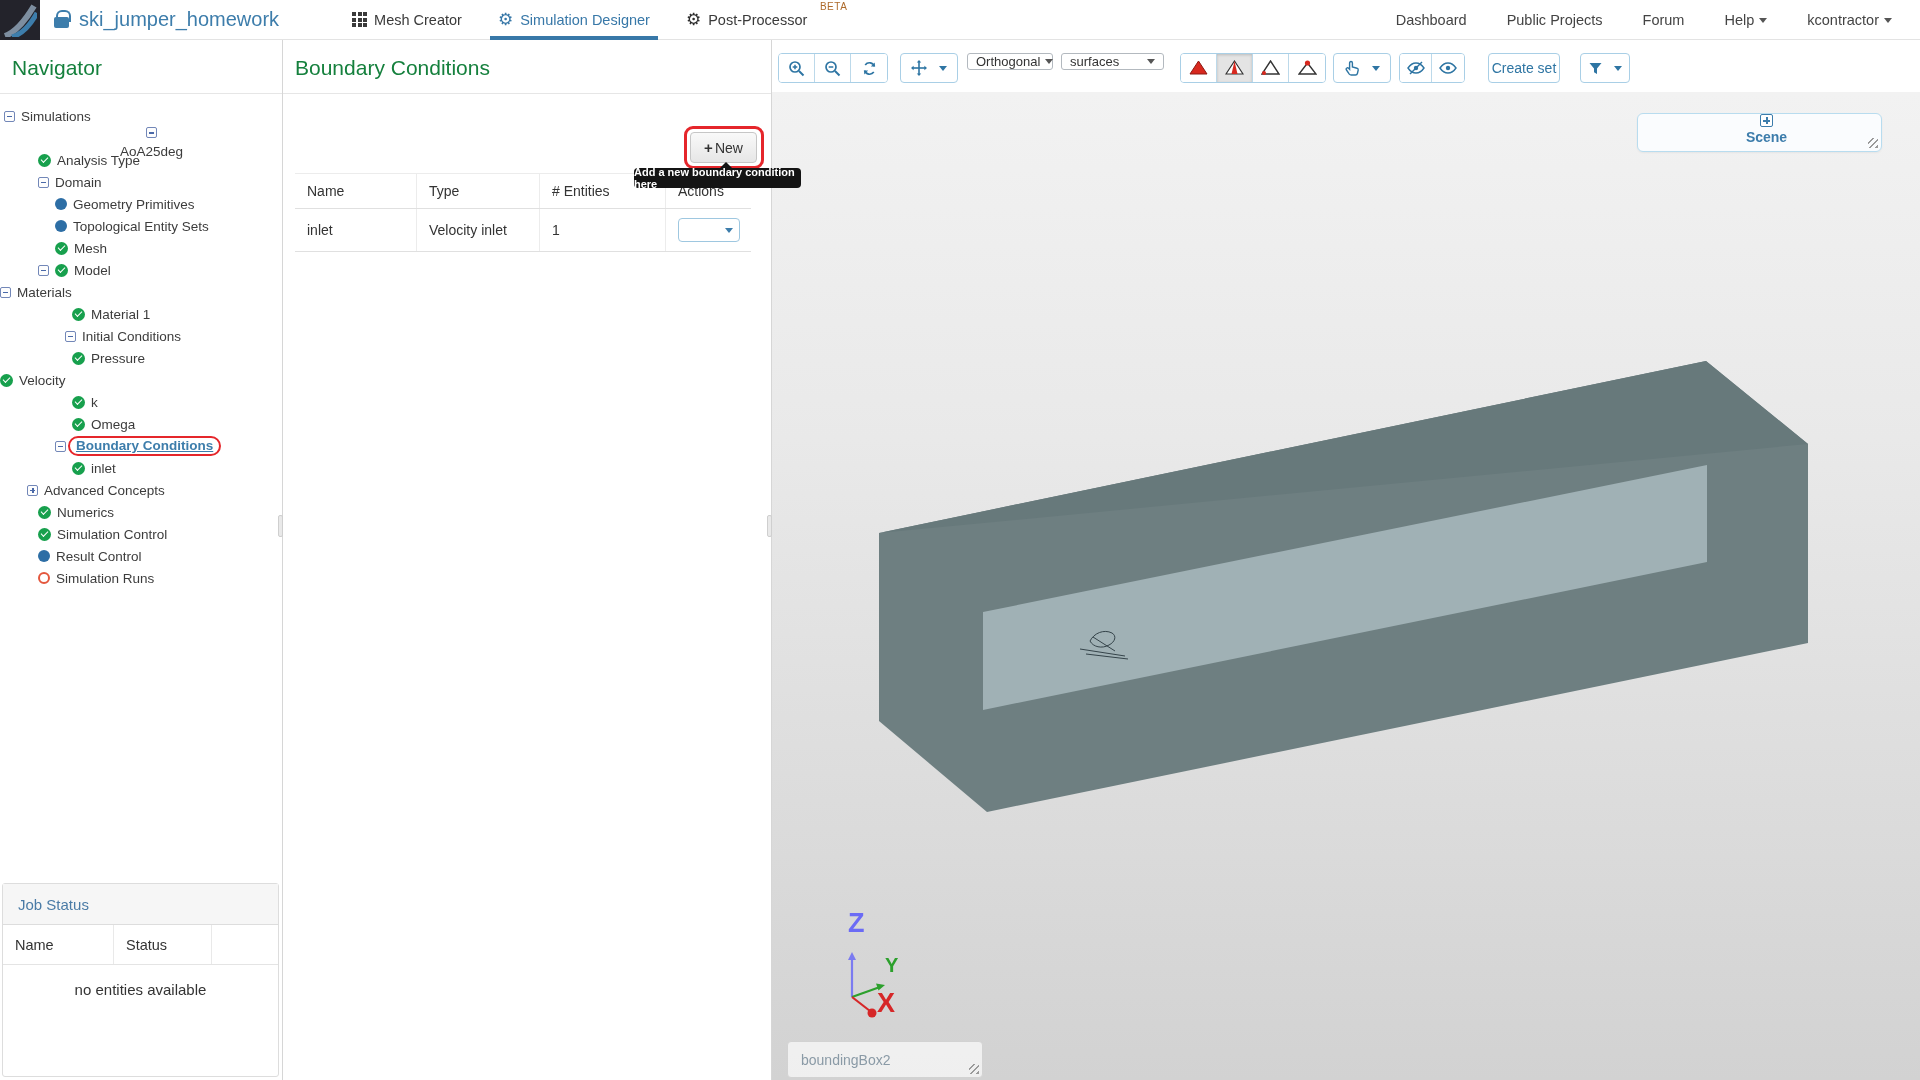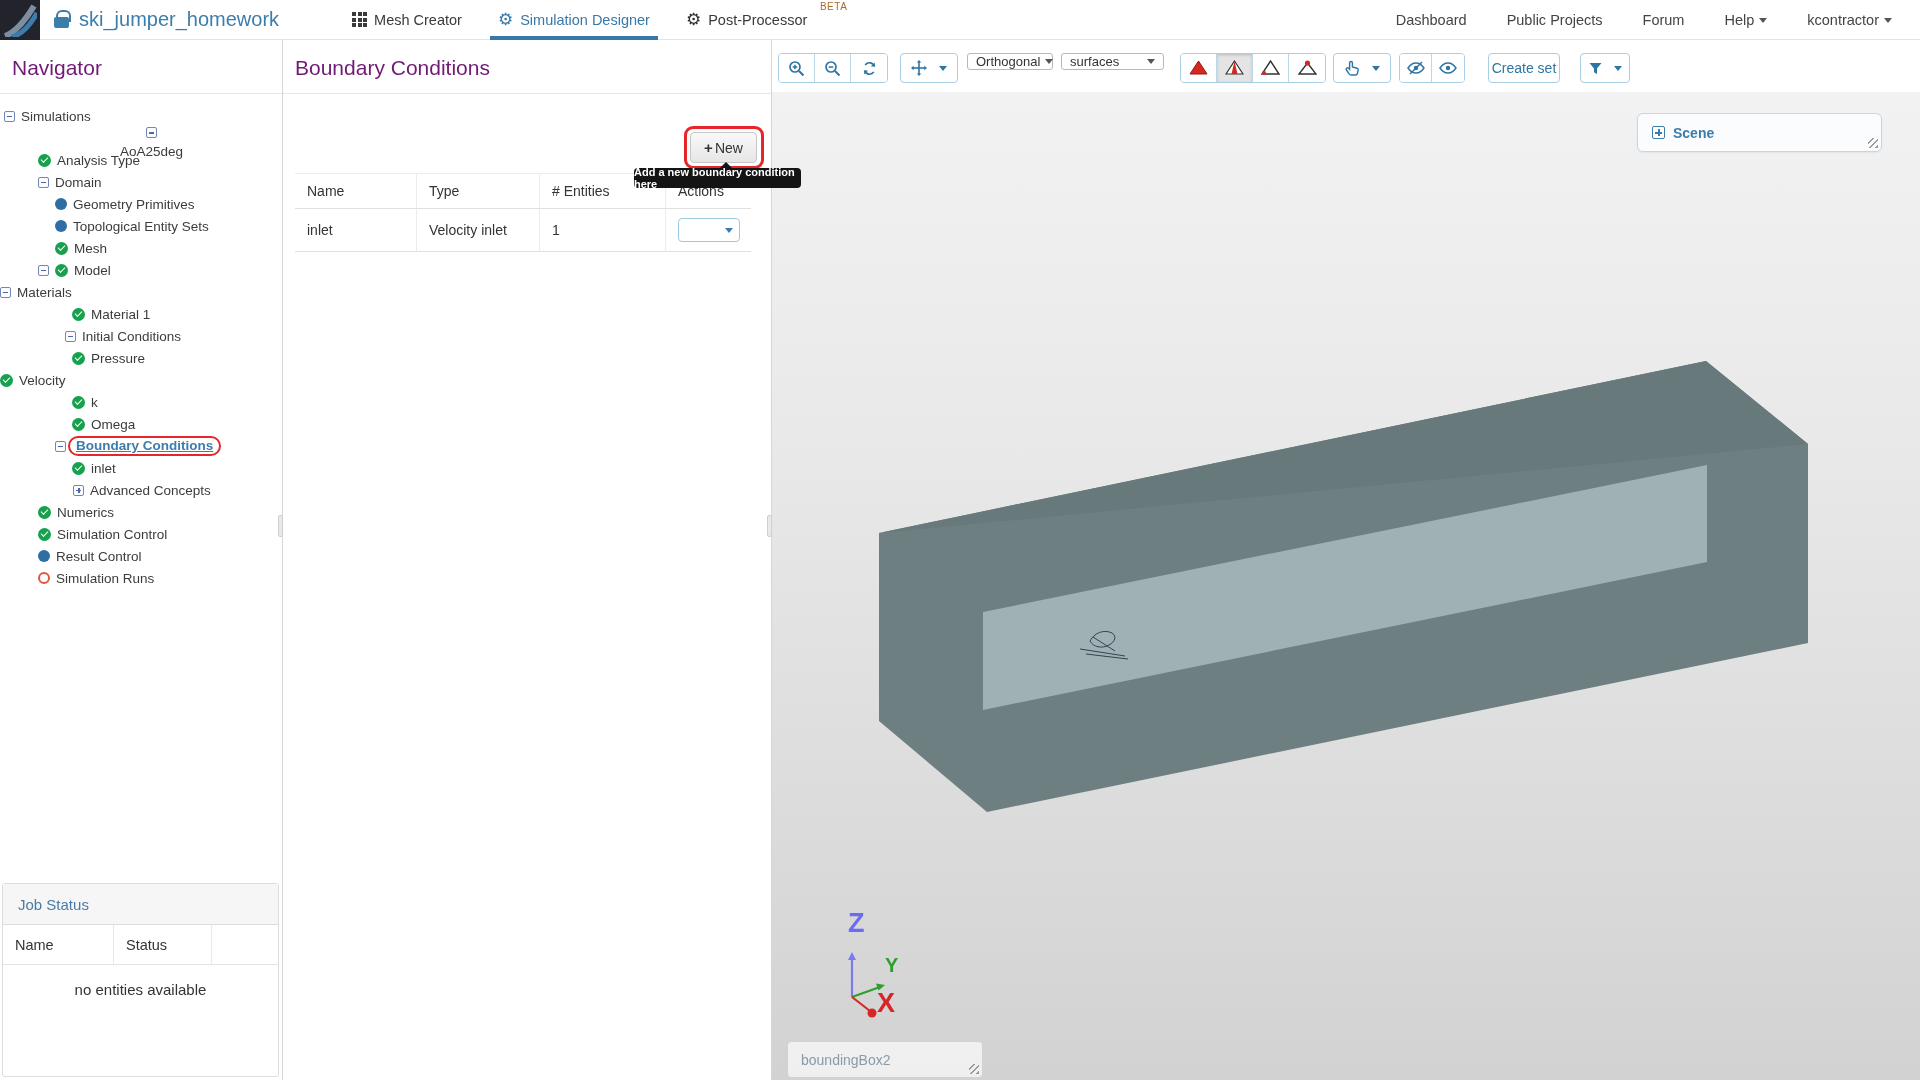--- a/index.html
+++ b/index.html
@@ -23,21 +23,21 @@
   .gear { font-size:17px; line-height:1; }
   .tab.active .gear { color:#3878a8; }
   .beta { position:absolute; top:1px; right:2px; font-size:10px; color:#ad6a2b; letter-spacing:.5px; }
   .nav-right { margin-left:auto; display:flex; align-items:center; gap:40px; padding-right:28px; font-size:14.5px; color:#444; }
   .nav-link { cursor:pointer; white-space:nowrap; }
   .caret { display:inline-block; width:0; height:0; border-left:4.5px solid transparent; border-right:4.5px solid transparent;
     border-top:5px solid #555; vertical-align:middle; margin-left:5px; }
 
   
   .navigator { position:absolute; left:0; top:40px; width:283px; height:1040px; background:#fff; border-right:1px solid #d6d6d6; }
-  .panel-title { font-size:21px; color:#701a75; padding:16px 0 0 12px; }
+  .panel-title { font-size:21px; color:#15803d; padding:16px 0 0 12px; }
   .nav-divider { position:absolute; left:0; top:53px; width:100%; height:1px; background:#e6e6e6; }
   .tree { position:absolute; left:0; top:65px; width:100%; }
   .tree-row { height:22px; display:flex; align-items:center; gap:6px; font-size:13.5px; color:#3c3c3c; cursor:pointer; white-space:nowrap; }
   .i-toggle { width:11px; height:11px; flex:none; border:1px solid #7287b8; border-radius:2px; position:relative; background:#fdfdfd; }
   .i-toggle::before { content:""; position:absolute; left:2px; right:2px; top:4px; height:1.5px; background:#4a69a8; }
   .i-toggle.plus::after { content:""; position:absolute; top:2px; bottom:2px; left:4.2px; width:1.5px; background:#4a69a8; }
   .i-check { width:13px; height:13px; border-radius:50%; background:#17a04d; flex:none; position:relative; }
   .i-check::after { content:""; position:absolute; left:3px; top:3.5px; width:6px; height:3px;
     border-left:1.8px solid #fff; border-bottom:1.8px solid #fff; transform:rotate(-45deg); }
   .i-dot { width:12px; height:12px; border-radius:50%; background:#2d6ea5; flex:none; }
@@ -87,21 +87,21 @@
     display:flex; align-items:center; justify-content:center; gap:7px; cursor:pointer; }
   .tb-select { position:absolute; top:13px; height:17px; border:1px solid #b3b9bf; border-radius:3px; background:#fff;
     display:flex; align-items:center; justify-content:space-between; font-size:13px; color:#333; padding:0 8px; cursor:pointer; }
   .blue-caret { border-top-color:#2e75a3; }
   .create-set { font-size:14px; color:#2e75a3; }
 
   .canvas { position:absolute; left:0; top:52px; width:1148px; height:988px;
     background:linear-gradient(180deg,#f2f2f2 0%,#e9e9e9 35%,#d2d2d2 100%); }
 
   .scene-box { position:absolute; left:865px; top:21px; width:245px; height:39px; background:rgba(251,253,255,.92);
-    border:1px solid #b8dcef; border-radius:6px; display:flex; align-items:center; padding-left:14px; gap:8px; cursor:pointer; box-shadow:0 1px 2px rgba(0,0,0,.05); }
+    border:1px solid #b8dcef; border-radius:6px; display:flex; align-items:center; padding-left:14px; gap:2px; cursor:pointer; box-shadow:0 1px 2px rgba(0,0,0,.05);flex-direction:column; }
   .scene-label { color:#3c7cab; font-size:14px; font-weight:bold; }
   .scene-plus { width:13px; height:13px; border:1px solid #3c7cab; border-radius:2px; position:relative; background:#fff; flex:none; }
   .scene-plus::before { content:""; position:absolute; left:2px; right:2px; top:5.2px; height:1.5px; background:#3c7cab; }
   .scene-plus::after  { content:""; position:absolute; top:2px; bottom:2px; left:5.2px; width:1.5px; background:#3c7cab; }
   .resize-grip { position:absolute; right:3px; bottom:3px; width:10px; height:10px;
     background:repeating-linear-gradient(135deg, transparent 0 3px, #9a9a9a 3px 4.5px); cursor:nwse-resize; }
 
   .bbox-input { position:absolute; left:15px; top:949px; width:196px; height:37px; background:rgba(255,255,255,.65);
     border:1px solid #d2d2d2; border-radius:4px; font-size:14px; color:#8a9aa6; display:flex; align-items:center; padding-left:13px; }
 
@@ -225,21 +225,21 @@
         <span class="tree-label">Omega</span>
       </div>
       <div class="tree-row" style="padding-left: 55px;">
         <span class="i-toggle"></span>
         <span class="red-ring"><span class="tree-label sel">Boundary Conditions</span></span>
       </div>
       <div class="tree-row" style="padding-left: 72px;">
         <span class="i-check"></span>
         <span class="tree-label">inlet</span>
       </div>
-      <div class="tree-row" style="padding-left: 73px;">
+      <div class="tree-row" style="padding-left: 27px;">
         <span class="i-toggle plus"></span>
         <span class="tree-label">Advanced Concepts</span>
       </div>
       <div class="tree-row" style="padding-left: 38px;">
         <span class="i-check"></span>
         <span class="tree-label">Numerics</span>
       </div>
       <div class="tree-row" style="padding-left: 38px;">
         <span class="i-check"></span>
         <span class="tree-label">Simulation Control</span>

